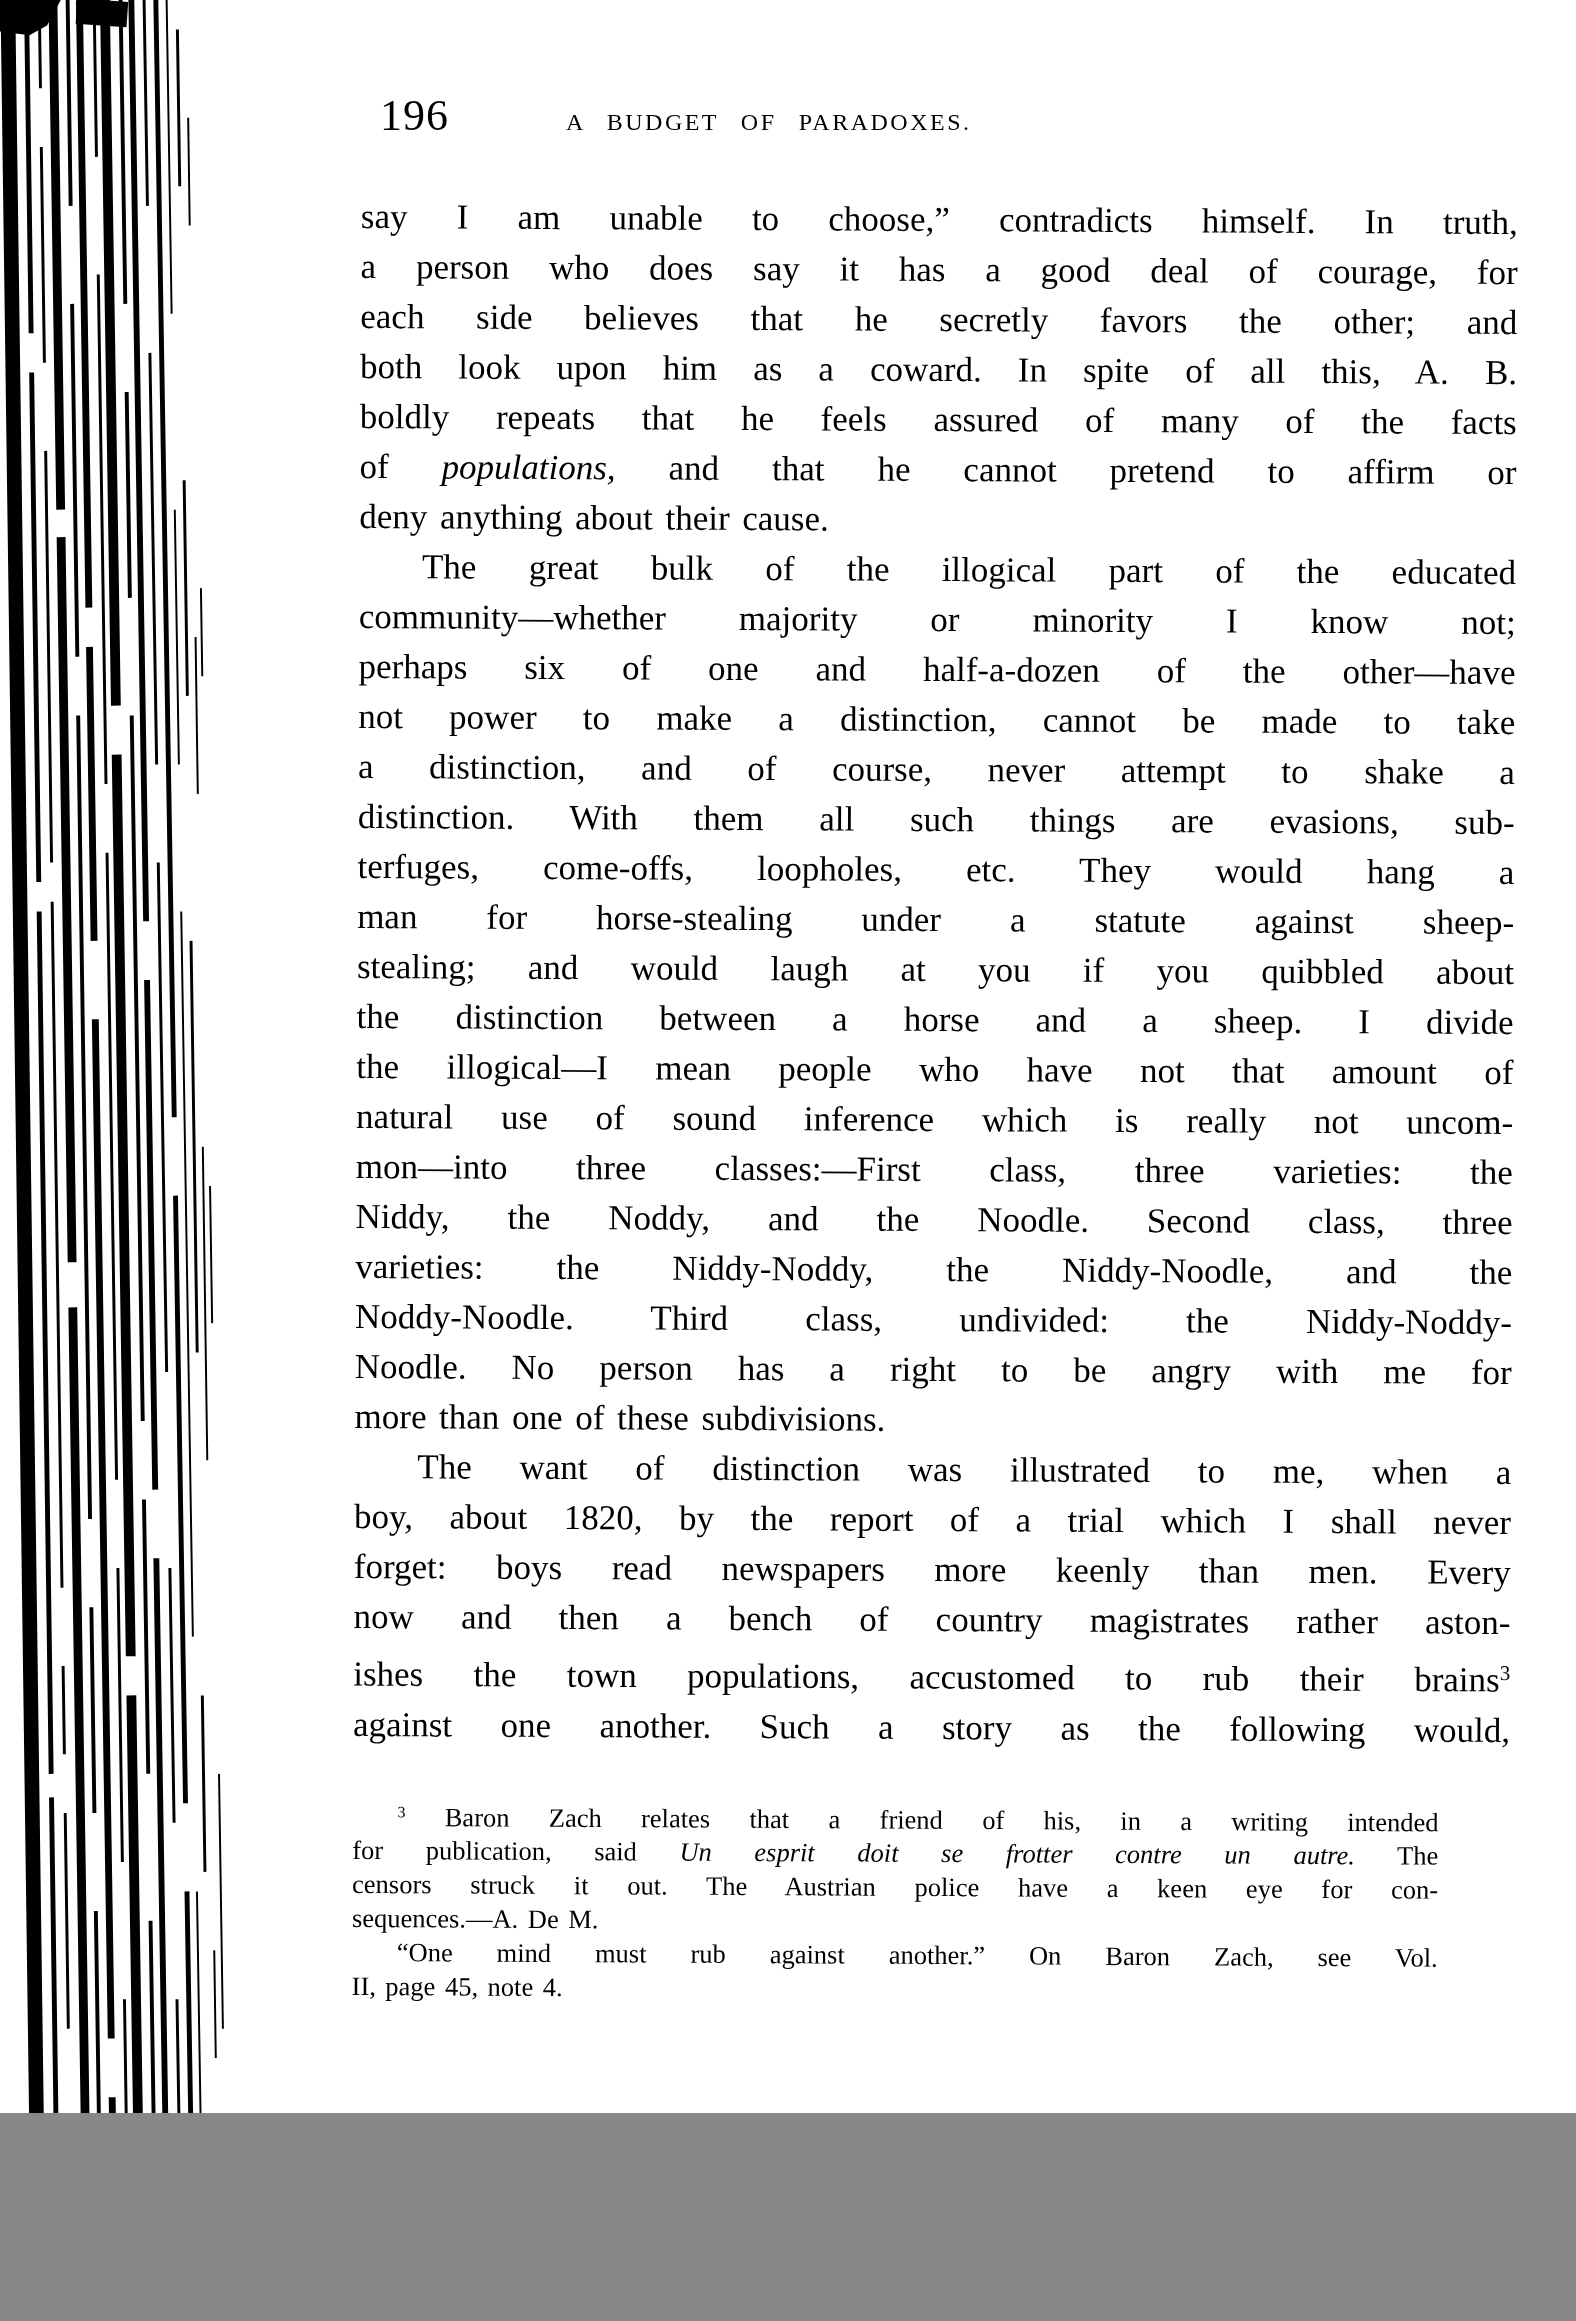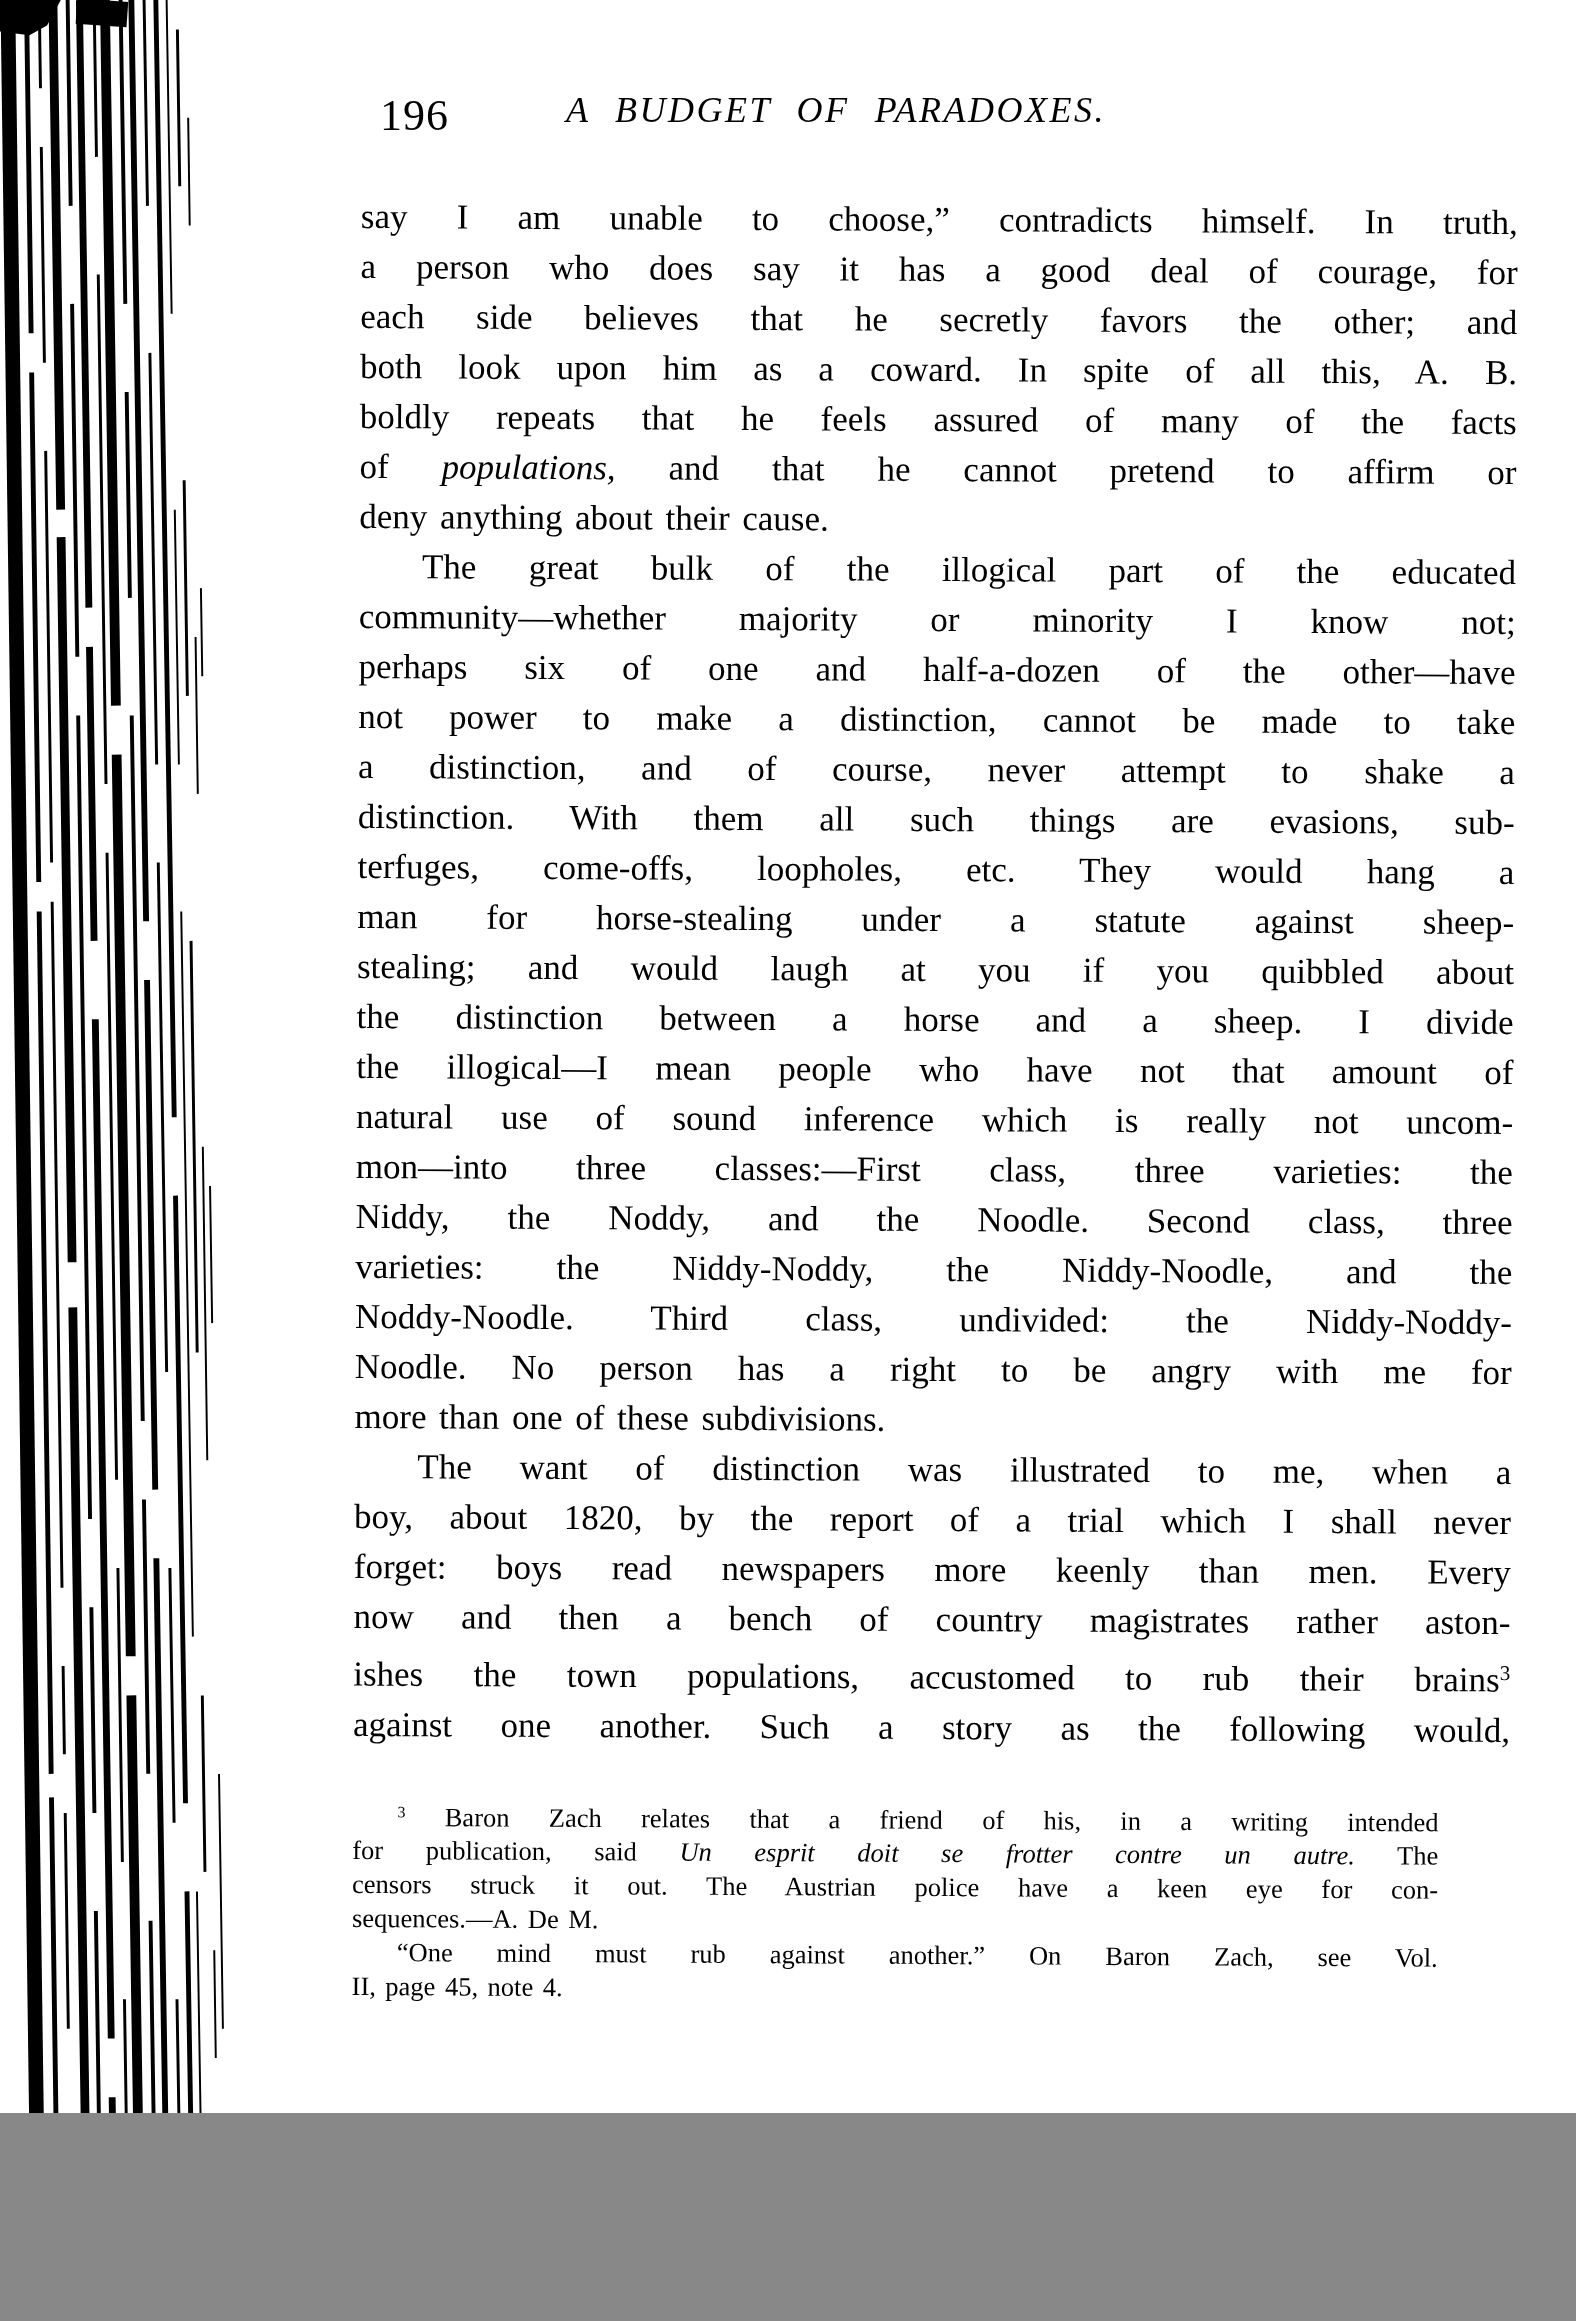--- a/index.html
+++ b/index.html
@@ -10,23 +10,23 @@
     overflow:hidden;
     font-family:"Liberation Serif","DejaVu Serif",serif;
     color:#000;
   }
   .artifacts{position:absolute;left:0;top:0;width:1576px;height:2322px;pointer-events:none;}
   .pageno{
     position:absolute;left:380px;top:94px;
     font-size:44px;line-height:1;letter-spacing:1px;
   }
   .runhead{
-    position:absolute;left:566px;top:92px;
-    font-size:36px;line-height:1;
-    letter-spacing:2.5px;word-spacing:13.7px;font-style:italic;
+    position:absolute;left:566px;top:110px;
+    font-size:24px;line-height:1;
+    letter-spacing:2.5px;word-spacing:13.7px;
   }
   .textblock{
     position:absolute;left:361px;top:192px;width:1157px;
     transform:rotate(0.3deg);transform-origin:0 0;
   }
   .bodytext{width:1157px;}
   .line{
     font-size:35px;line-height:50px;
     text-align:justify;text-align-last:justify;
     word-spacing:3.9px;

